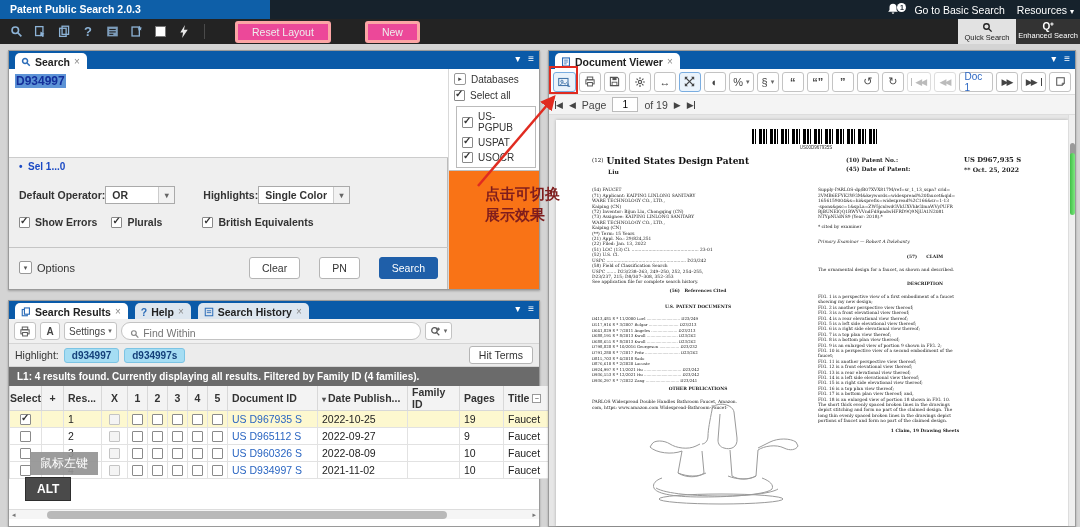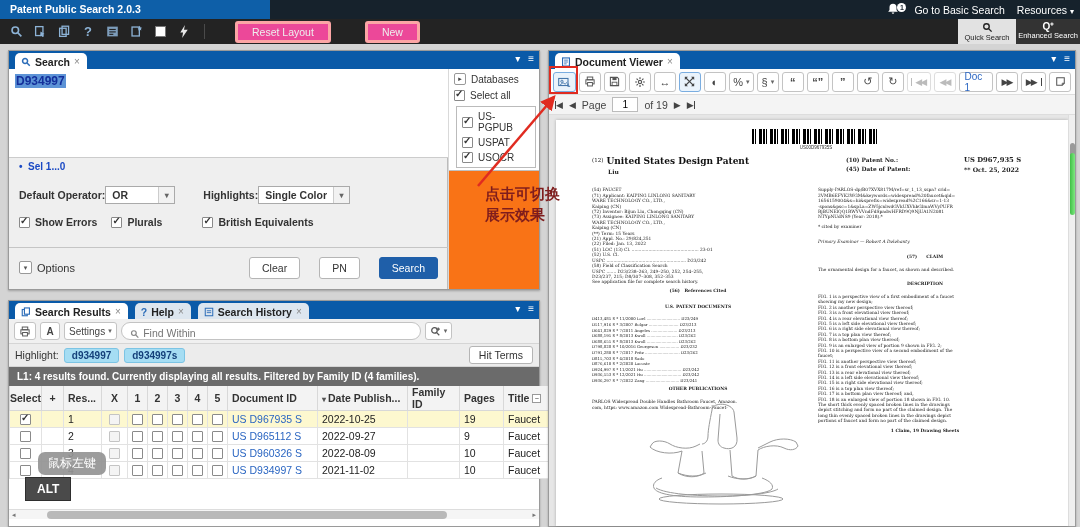--- a/index.html
+++ b/index.html
@@ -62,21 +62,21 @@
   .db-box .db-row:last-child { margin-bottom:0; }
 
   .chk { width:11px; height:11px; border:1px solid #8a8a8a; background:#fff; border-radius:1px; position:relative; flex:none; display:inline-block; vertical-align:middle; }
   .chk.on::after { content:"✓"; position:absolute; left:0px; top:-3px; font-size:10px; color:#333; font-weight:bold; }
   .chk.muted { border-color:#c4c4c4; background:#f4f4f4; }
 
   
   .cn-note { position:absolute; left:450px; top:183px; color:#7f1d1d; font-size:15px; font-weight:bold; line-height:21px; z-index:40;margin-left:35px; }
   #arrowSvg { position:absolute; left:0; top:0; width:1080px; height:527px; pointer-events:none; z-index:39; }
   .red-frame { position:absolute; left:549px; top:66px; width:29px; height:28px; border:2px solid #e02b20; z-index:41; }
-  .tip-box { position:absolute; left:38px; top:452px; background:rgba(148,148,148,.92); color:#fff; font-size:12px; padding:3px 10px; border-radius:7px; z-index:40; }
+  .tip-box { position:absolute; left:30px; top:452px; background:rgba(148,148,148,.92); color:#fff; font-size:12px; padding:3px 10px; border-radius:0; z-index:40; }
   .alt-box { position:absolute; left:25px; top:477px; background:#4a4a4a; color:#fff; font-size:12px; font-weight:bold; padding:4px 11px; border-radius:0; z-index:40; border:1px solid #2e2e2e; }
 
   
   #resultsPanel { left:8px; top:300px; width:532px; height:227px; }
   .r-toolbar { position:absolute; left:0; top:18px; width:100%; height:25px; background:#f0f0f0; border-bottom:1px solid #d5d5d5; display:flex; align-items:center; padding:0 5px; gap:4px; }
   .tbtn { background:#fff; border:1px solid #c3c3c3; border-radius:3px; height:18px; min-width:20px; display:flex; align-items:center; justify-content:center; color:#444; font-size:10px; padding:0 4px; gap:3px; }
   .find-input { height:18px; border:1px solid #c3c3c3; border-radius:9px; background:#fff; display:flex; align-items:flex-end; padding:0 8px; gap:4px; width:300px; color:#888; }
   .find-input input { border:none; outline:none; font-size:10.5px; width:100%; font-family:"Liberation Sans",sans-serif; background:transparent; }
   .hl-row { position:absolute; left:0; top:43px; width:100%; height:23px; background:#ececec; border-bottom:1px solid #d5d5d5; display:flex; align-items:center; padding:0 6px; gap:5px; font-size:10.5px; color:#333; }
   .chip { background:#a5ddf3; border:1px solid #7cc4e4; border-radius:3px; padding:1px 7px; font-size:10px; color:#14407a; font-weight:bold; }

